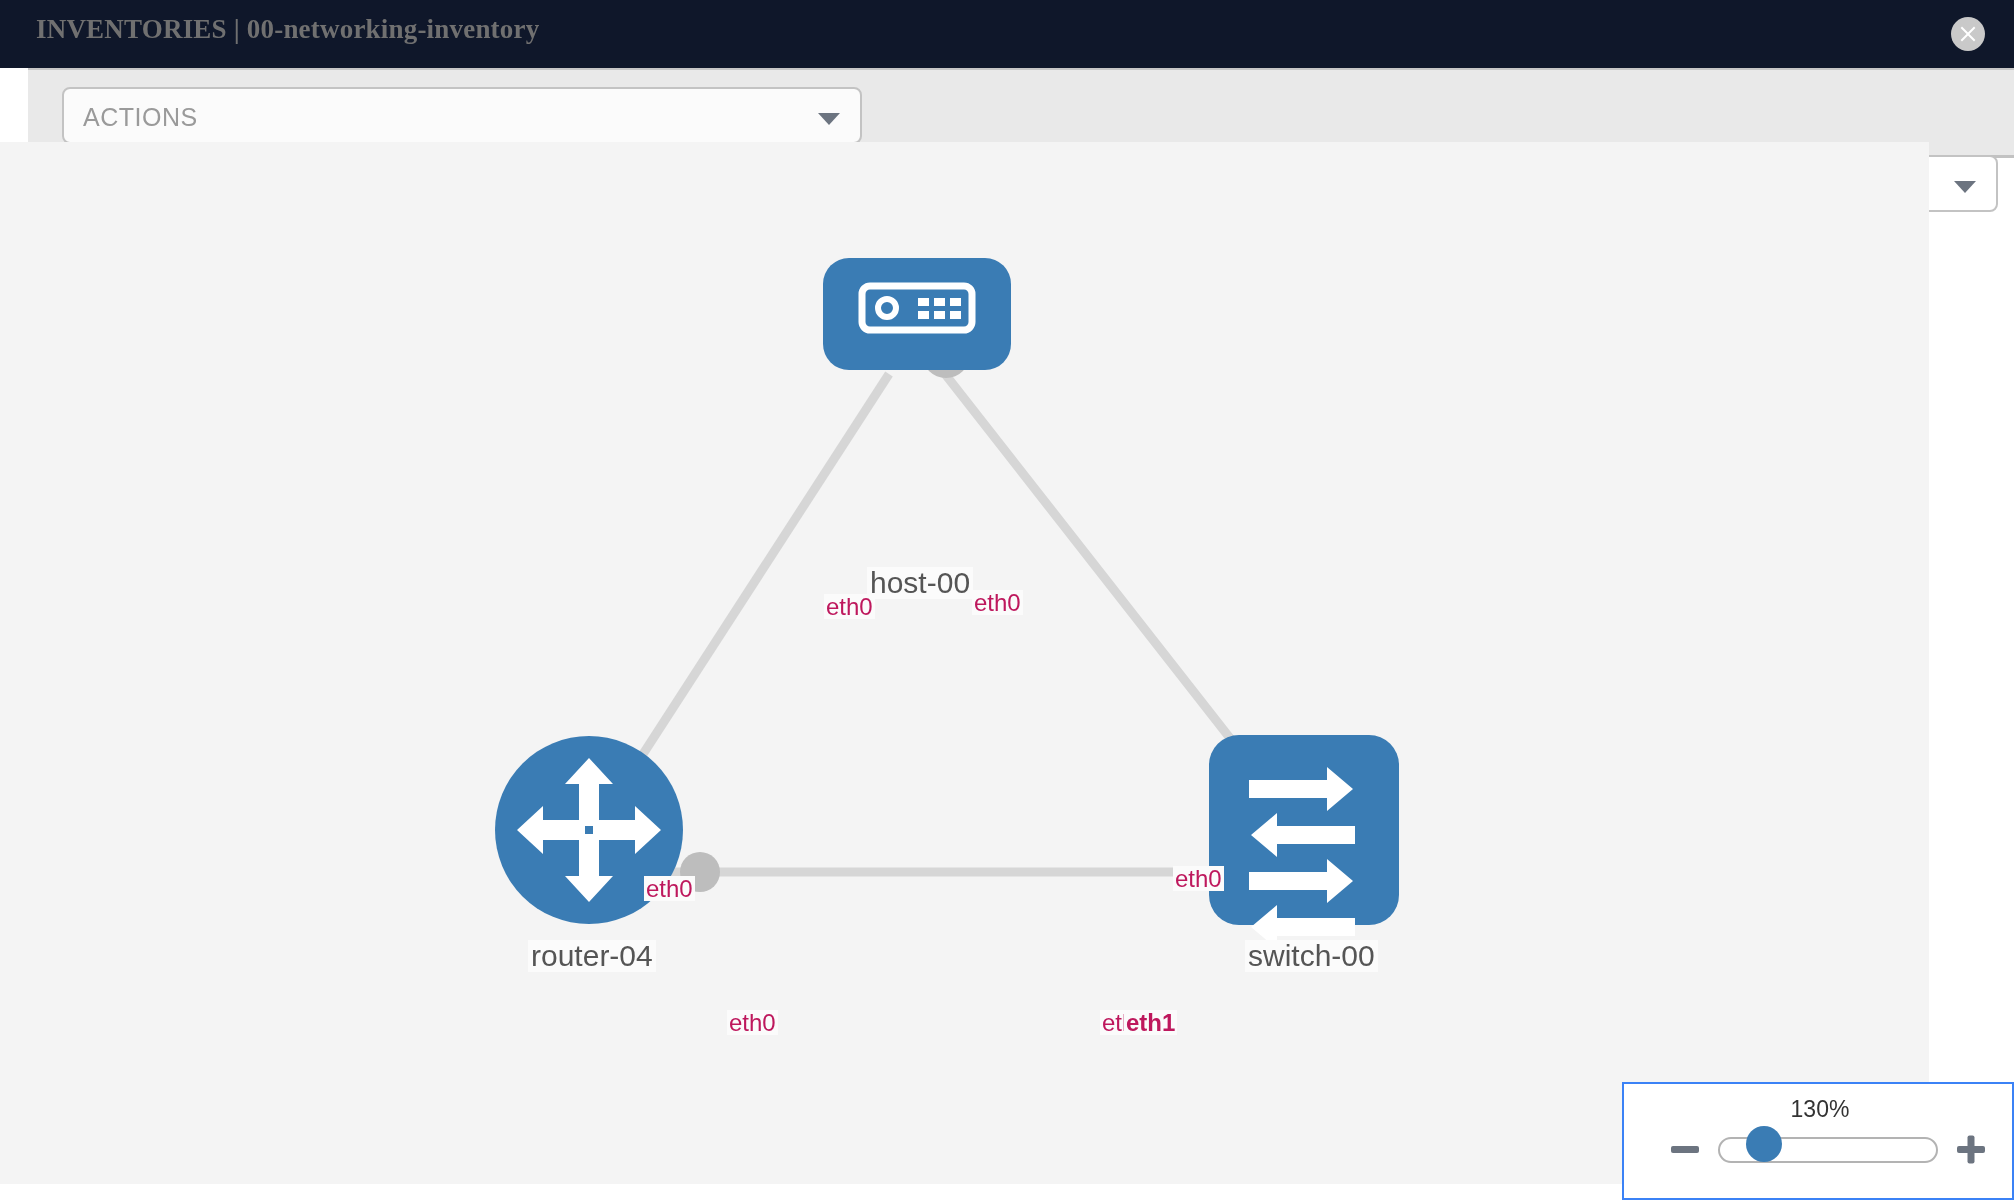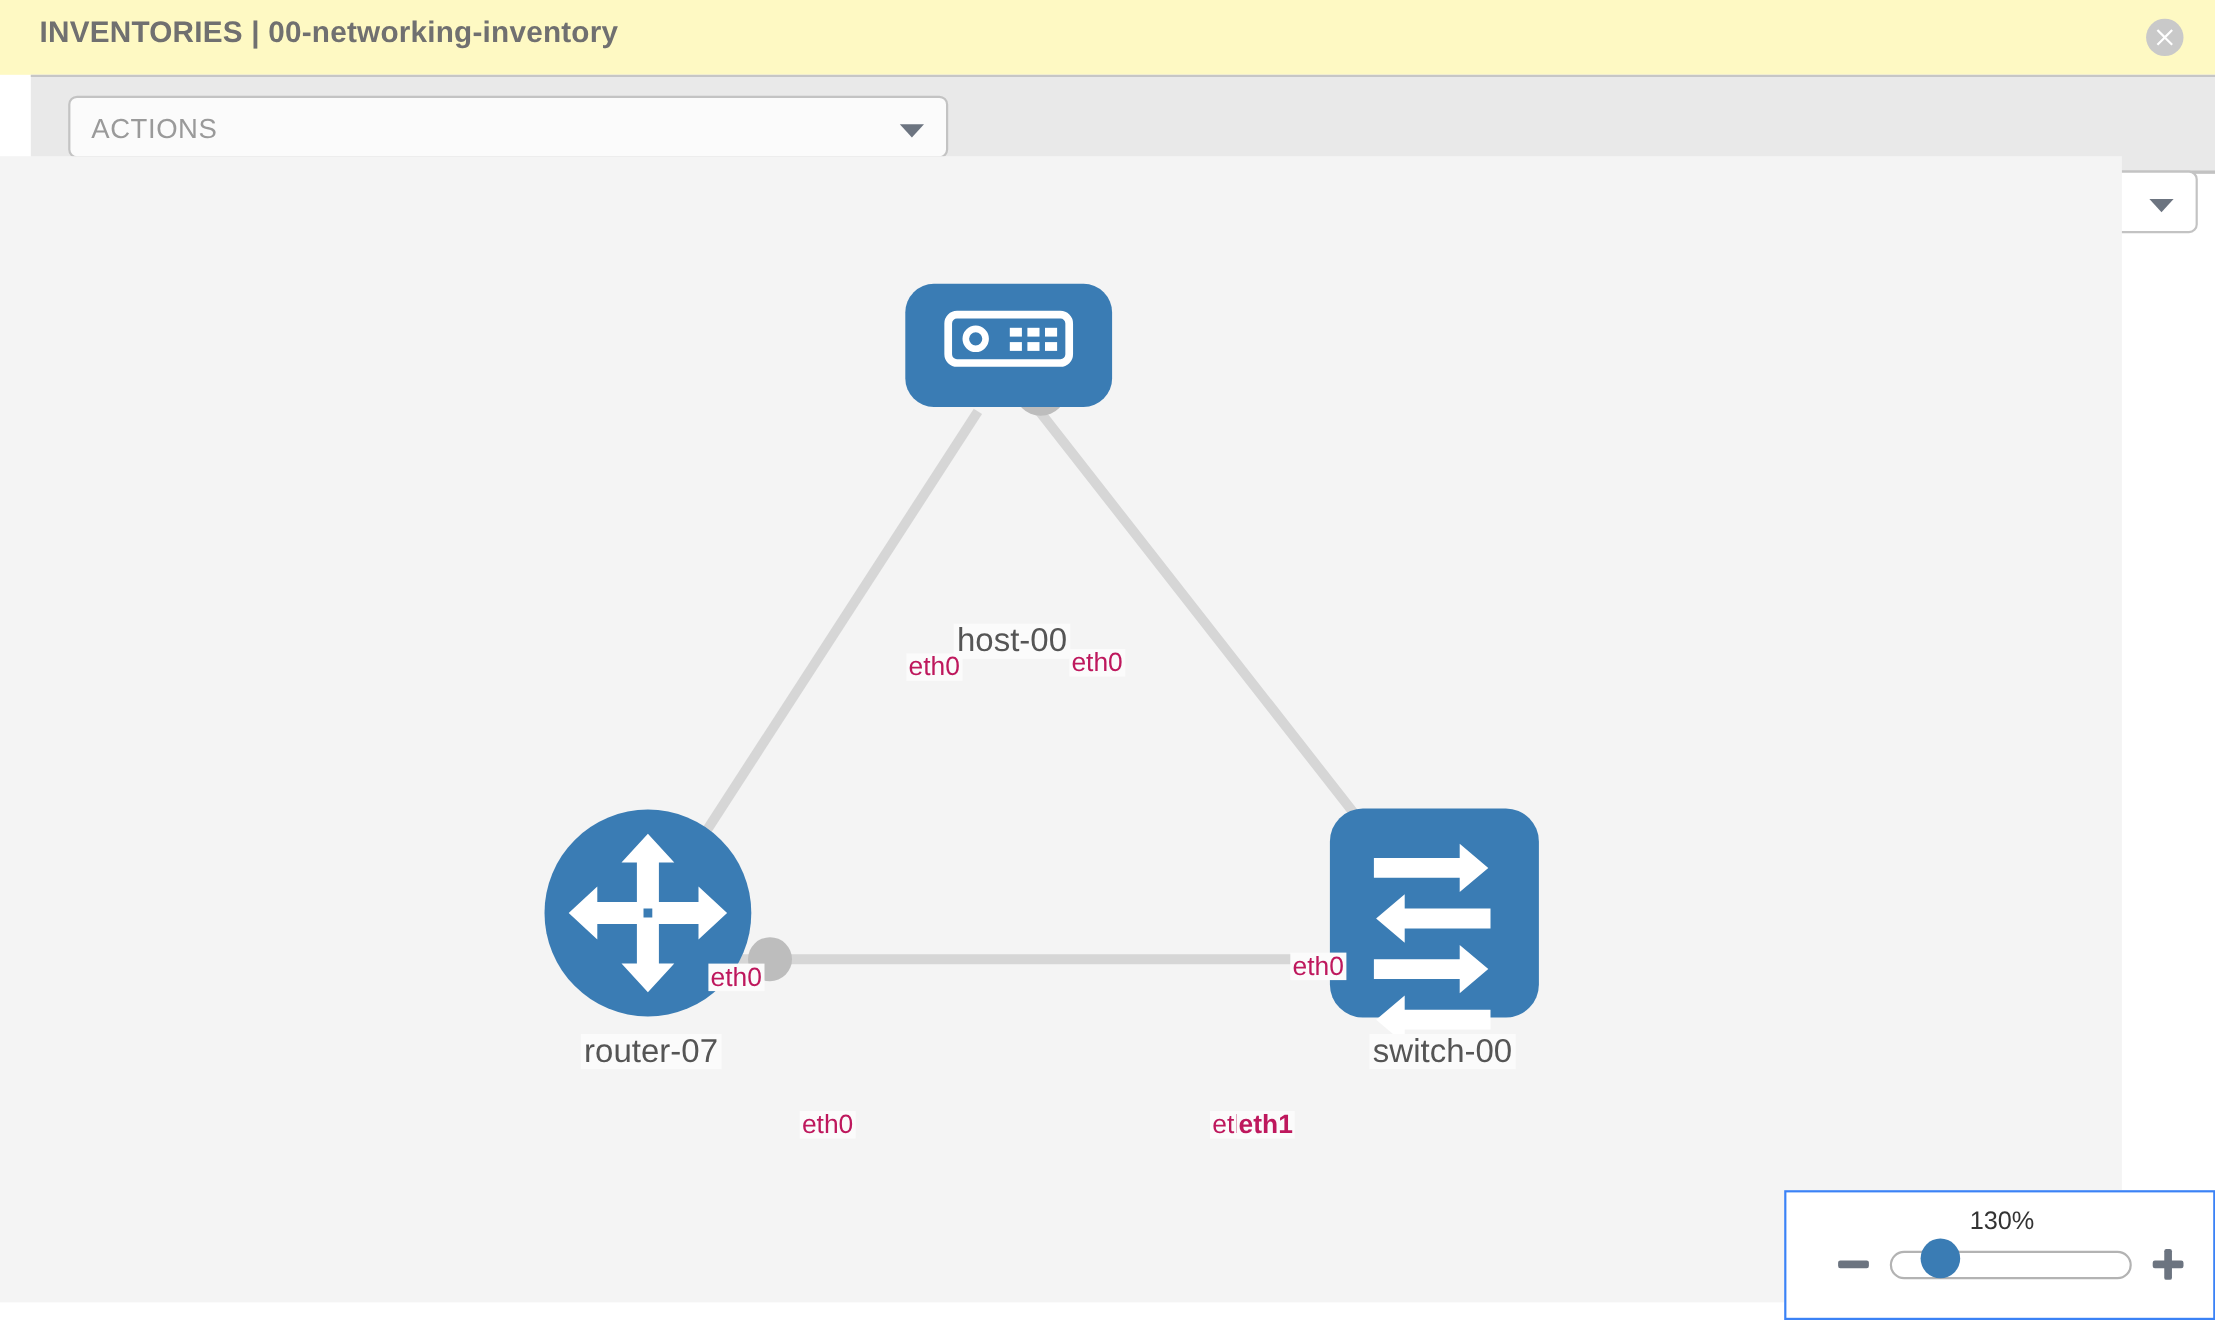--- a/index.html
+++ b/index.html
@@ -17,21 +17,22 @@
     width: 2014px;
     height: 1200px;
     background: #ffffff;
   }
 
   
   .header {
     position: absolute;
     left: 0; top: 0;
     width: 2014px; height: 68px;
-    background: #fef9c3;
+    background: #0f172a;
+    font-family: Liberation Serif, serif;
   }
   .header-title {
     position: absolute;
     left: 36px; top: 14px;
     font-size: 27px;
     font-weight: bold;
     color: #707070;
     letter-spacing: 0.2px;
     white-space: nowrap;
   }
@@ -269,21 +270,21 @@
 
           <path d="M1249 730 h78 v-13 l26 22 -26 22 v-13 h-78 Z"></path>
 
           <path d="M1355 776 h-78 v-13 l-26 22 26 22 v-13 h78 Z"></path>
         </g>
       </g>
     </svg>
 
     <div class="chip node-name" style="left:867px; top:425px;">host-00</div>
 
-    <div class="chip node-name" style="left:528px; top:798px;">router-07</div>
+    <div class="chip node-name" style="left:528px; top:798px;">router-04</div>
 
     <div class="chip node-name" style="left:1245px; top:798px;">switch-00</div>
 
     <div class="chip iface" style="left:824px; top:452px;">eth0</div>
 
     <div class="chip iface" style="left:972px; top:448px;">eth0</div>
 
     <div class="chip iface" style="left:644px; top:734px;">eth0</div>
 
     <div class="chip iface" style="left:1173px; top:724px;">eth0</div>

